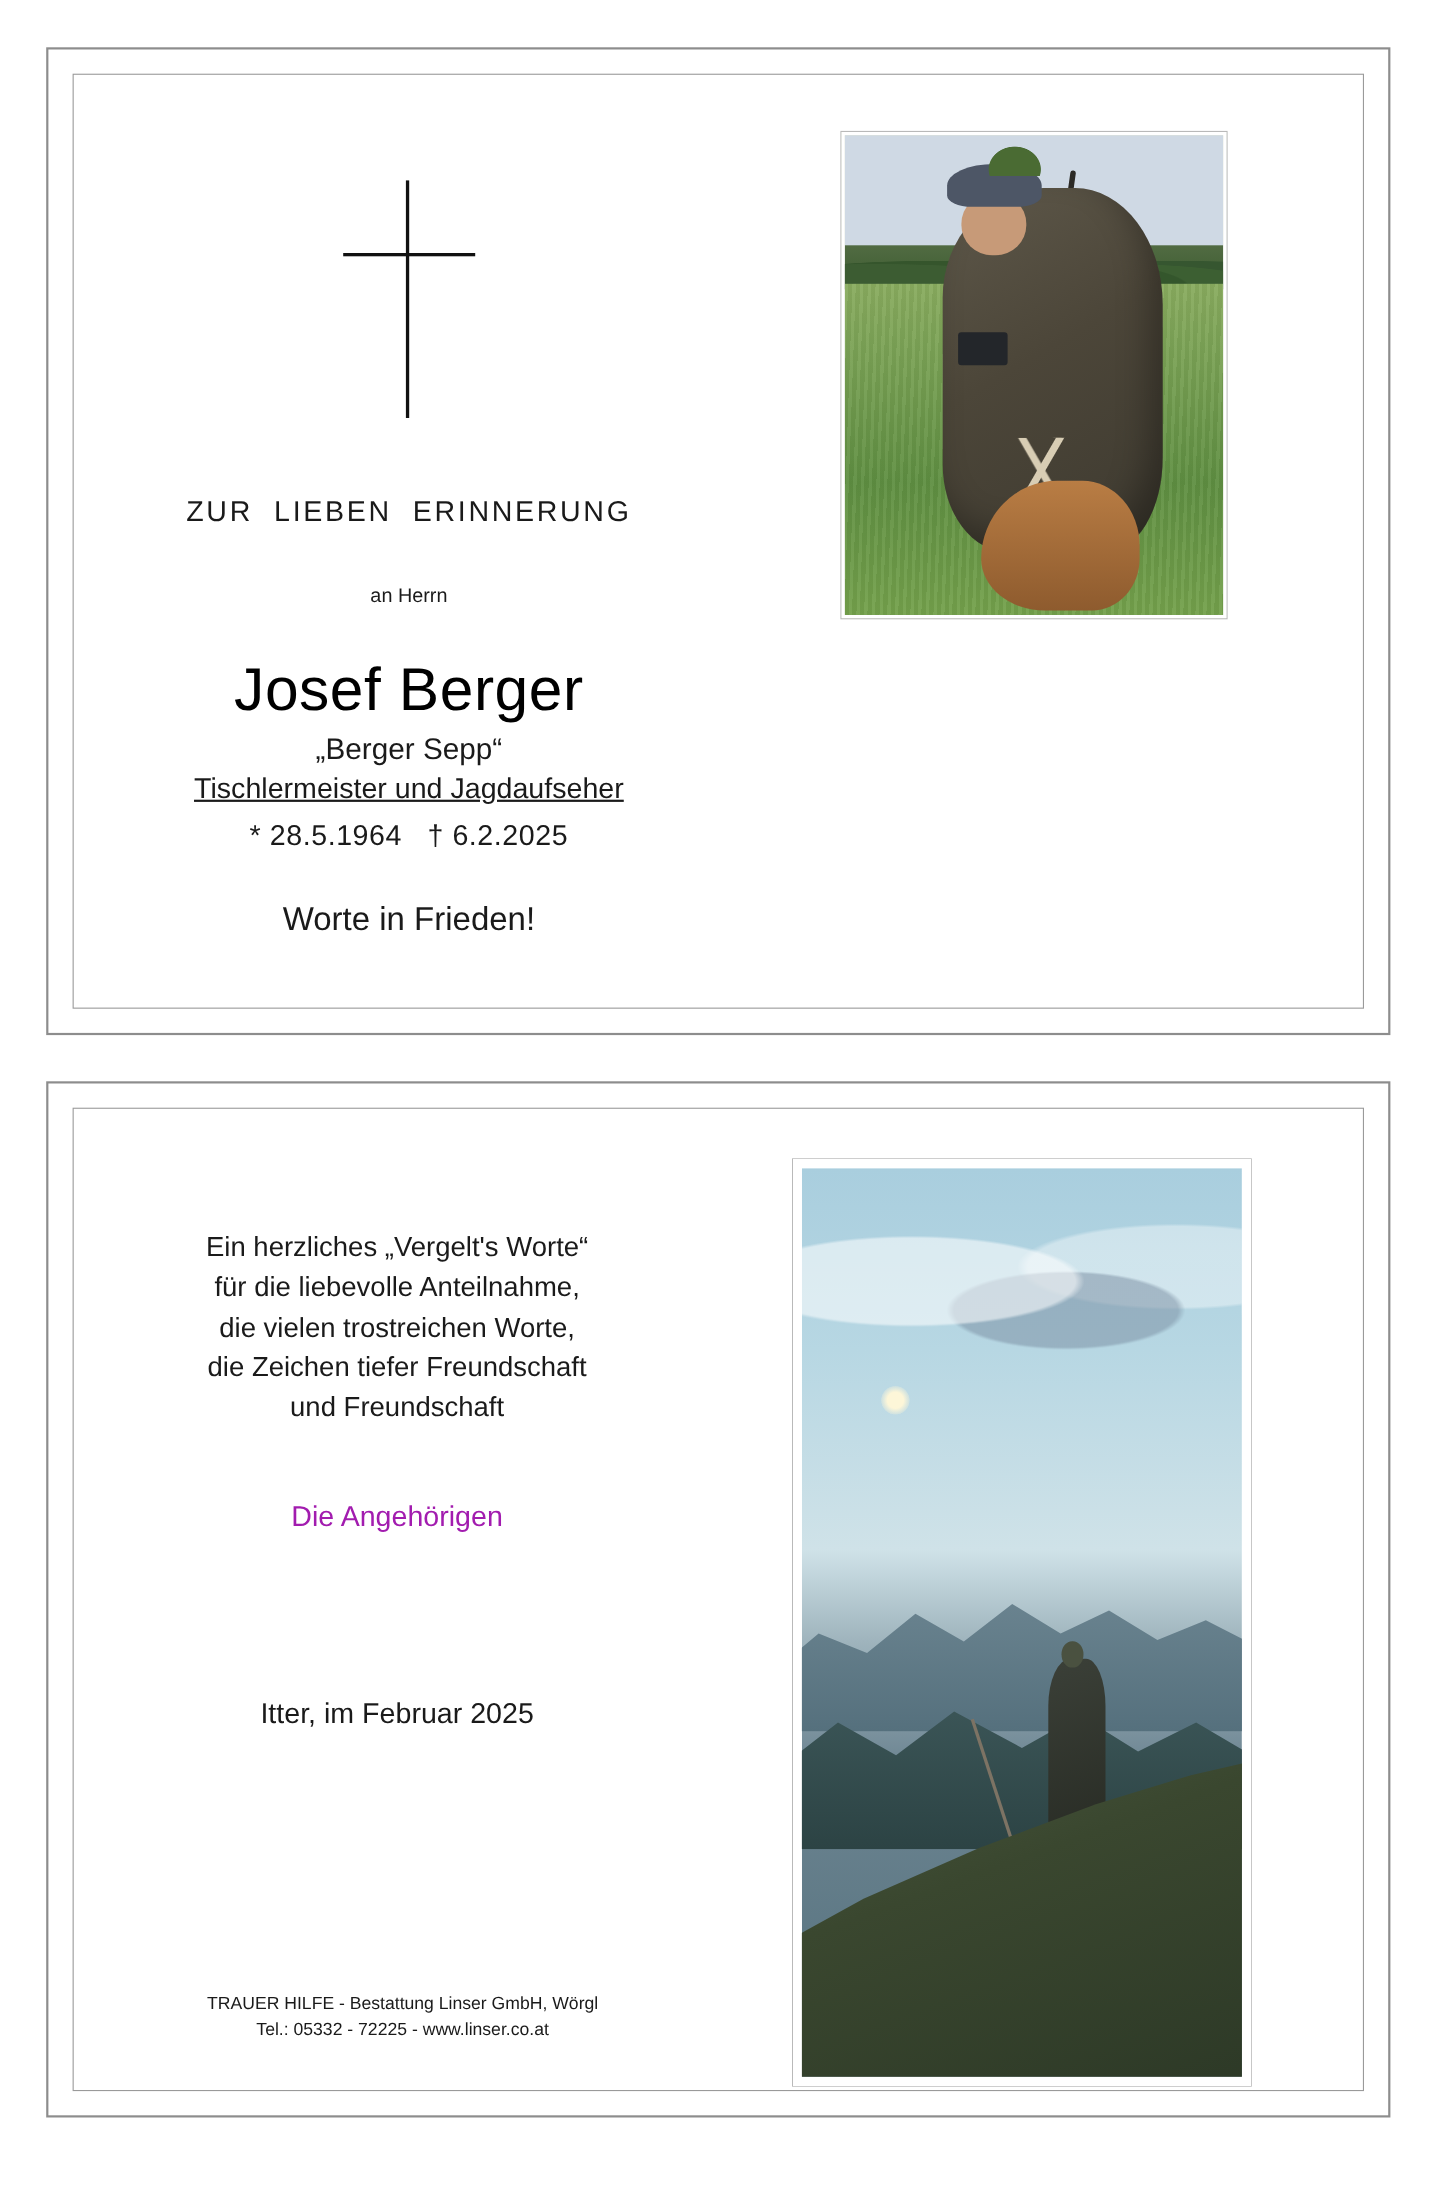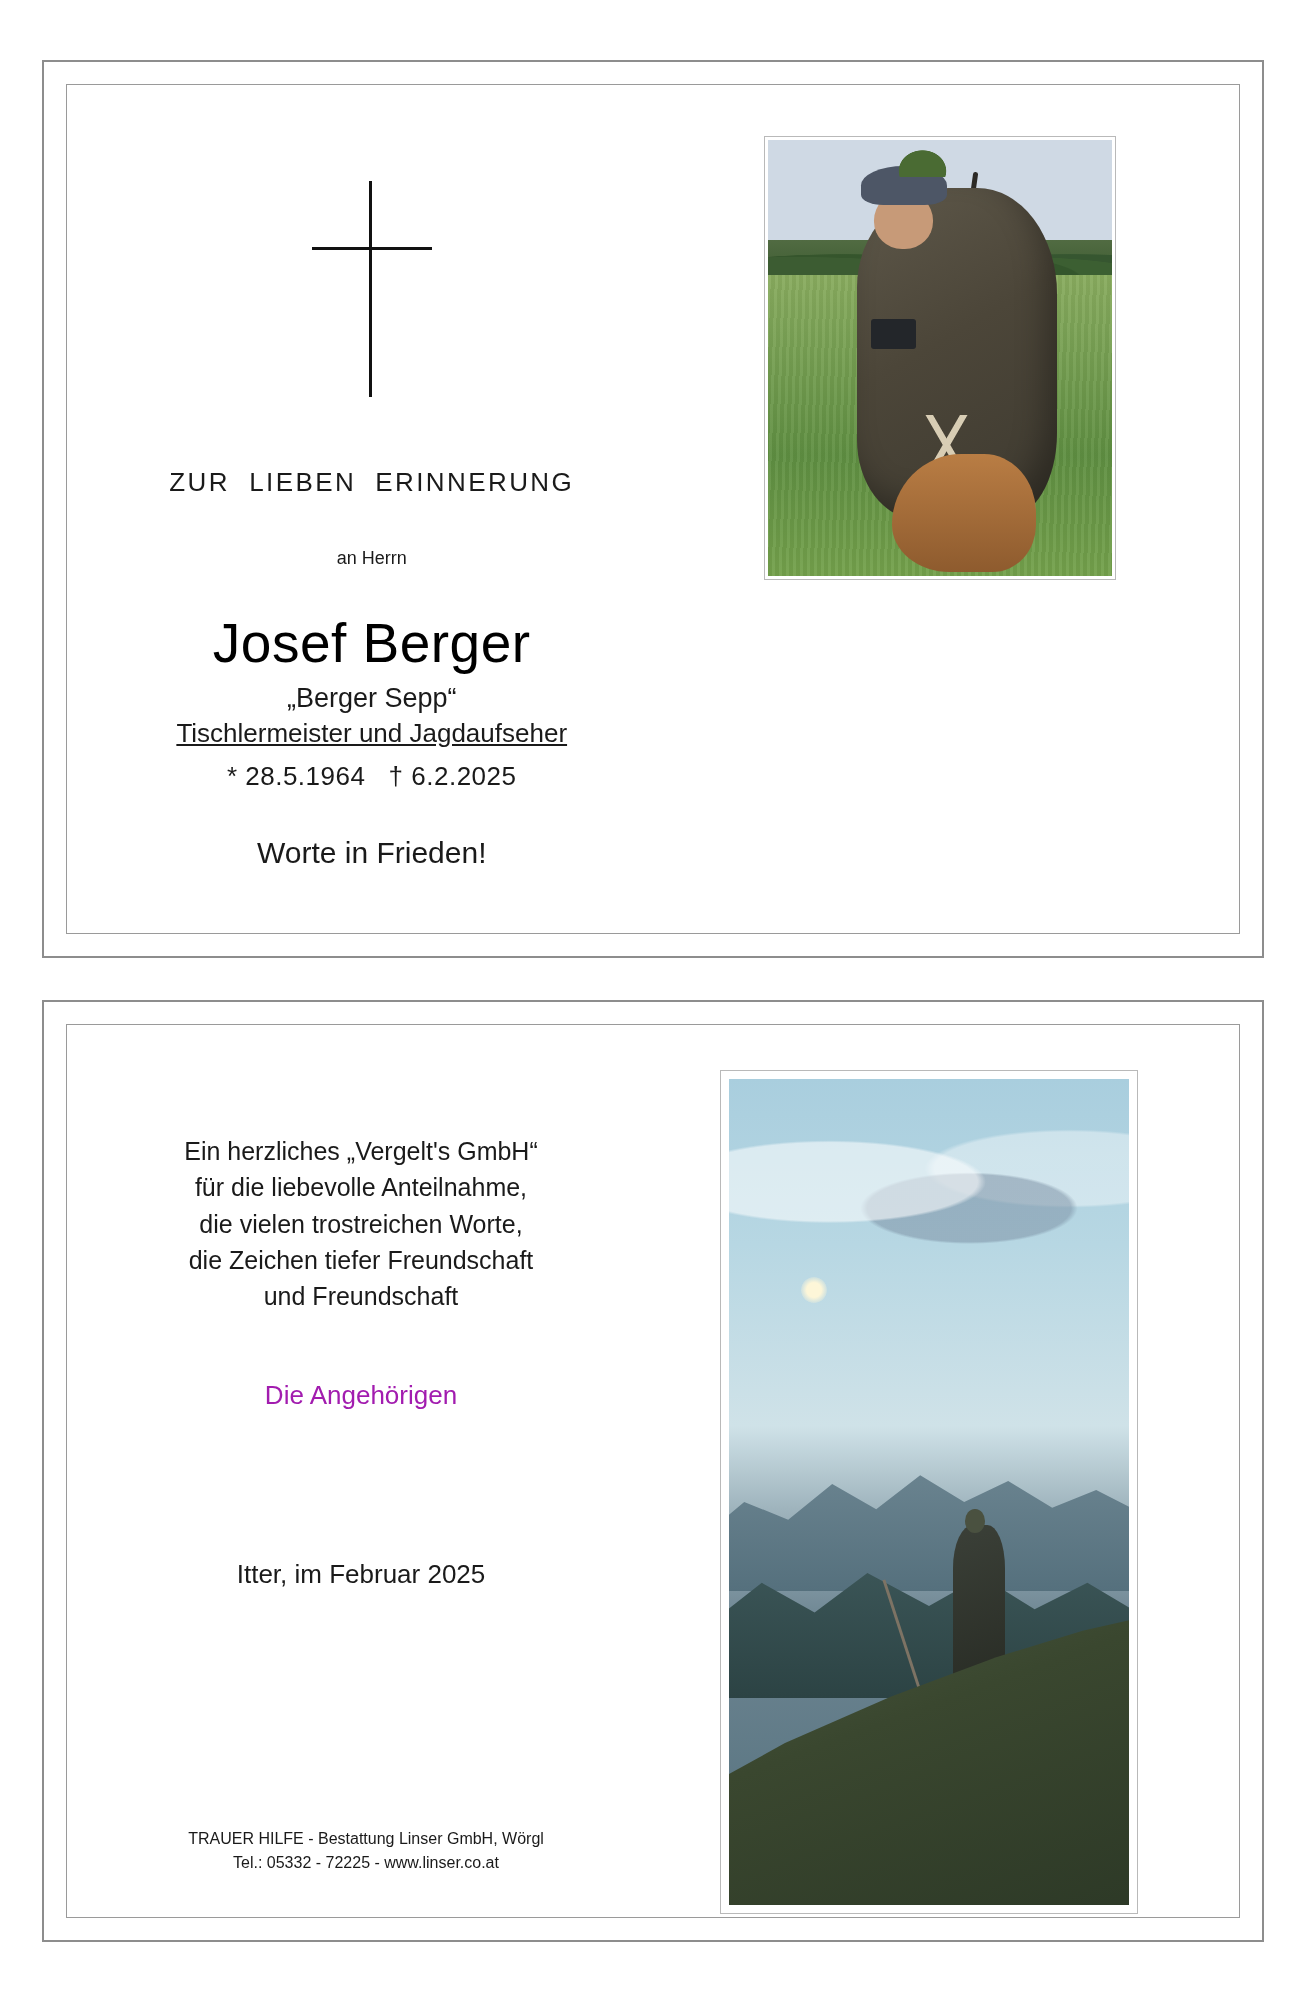--- a/index.html
+++ b/index.html
@@ -13,21 +13,21 @@
     font-family: "Liberation Sans", sans-serif;
     color: #1a1a1a;
     -webkit-font-smoothing: antialiased;
   }
   .page {
     width: 1306px;
     height: 2000px;
     position: relative;
     background: #ffffff;
     box-sizing: border-box;
-    padding: 60px 42px;
+    padding: 43px 42px;
     display: flex;
     flex-direction: column;
     gap: 42px;
   }
 
   
   .card {
     position: relative;
     background: #ffffff;
     border: 2px solid #8d8d8d;
@@ -425,21 +425,21 @@
       </div>
     </div>
   </div>
 
   <div class="card card-2">
     <div class="card-inner">
       <div class="card-body">
 
         <div class="c2-left">
           <div class="thanks">
-            <div>Ein herzliches „Vergelt's GmbH“</div>
+            <div>Ein herzliches „Vergelt's Worte“</div>
             <div>für die liebevolle Anteilnahme,</div>
             <div>die vielen trostreichen Worte,</div>
             <div>die Zeichen tiefer Freundschaft</div>
             <div>und Freundschaft</div>
           </div>
           <div class="family">Die Angehörigen</div>
           <div class="place-date">Itter, im Februar 2025</div>
           <div class="footer">
             <div>TRAUER HILFE - Bestattung Linser GmbH, Wörgl</div>
             <div>Tel.: 05332 - 72225 - www.linser.co.at</div>

